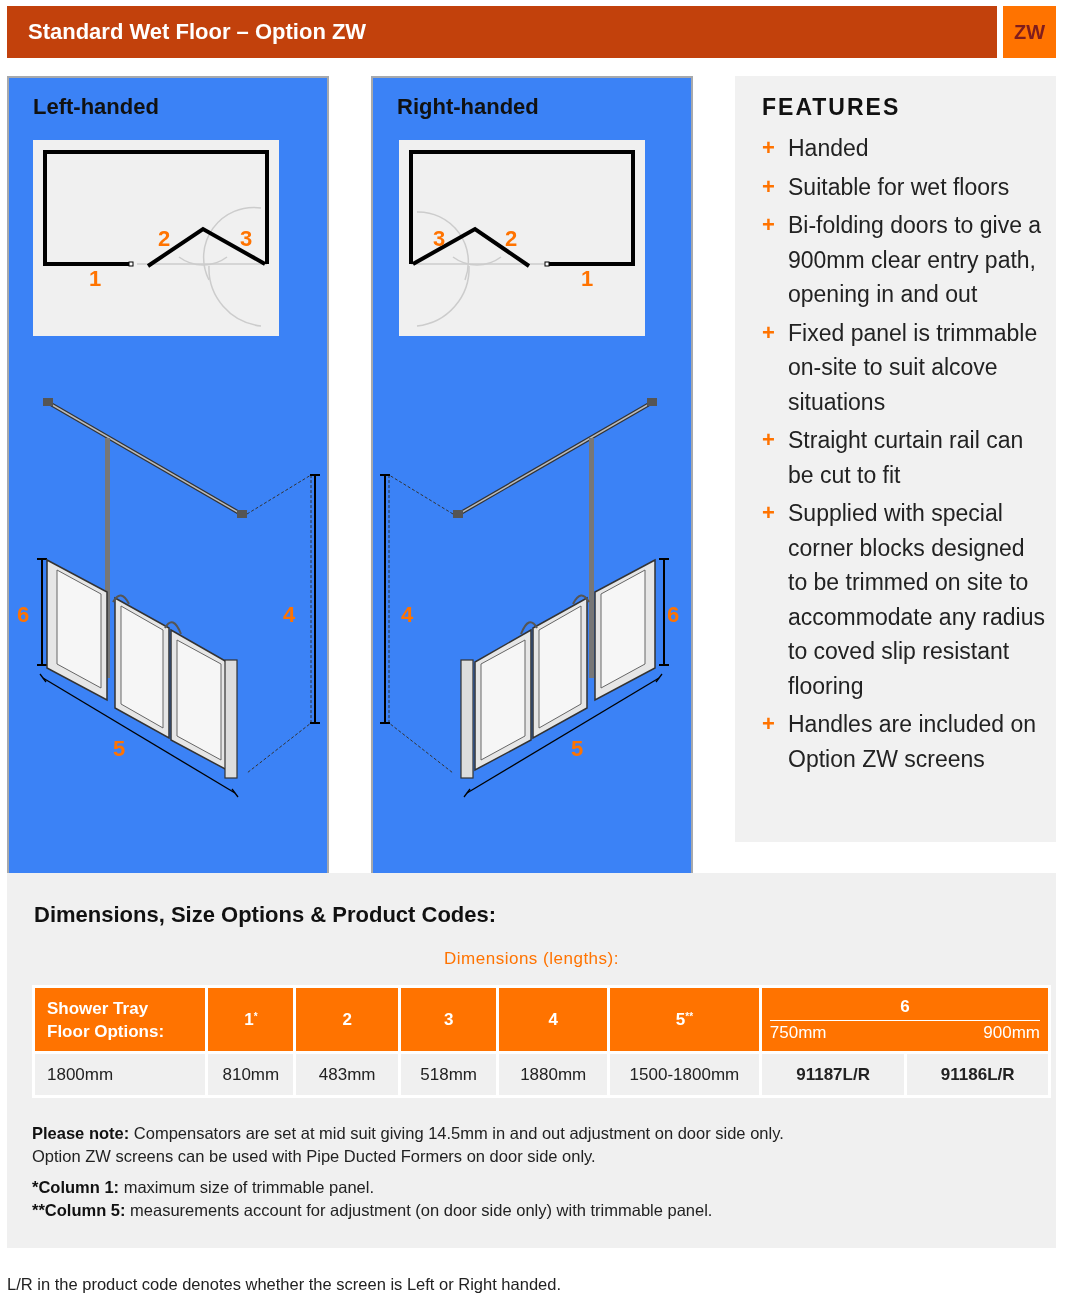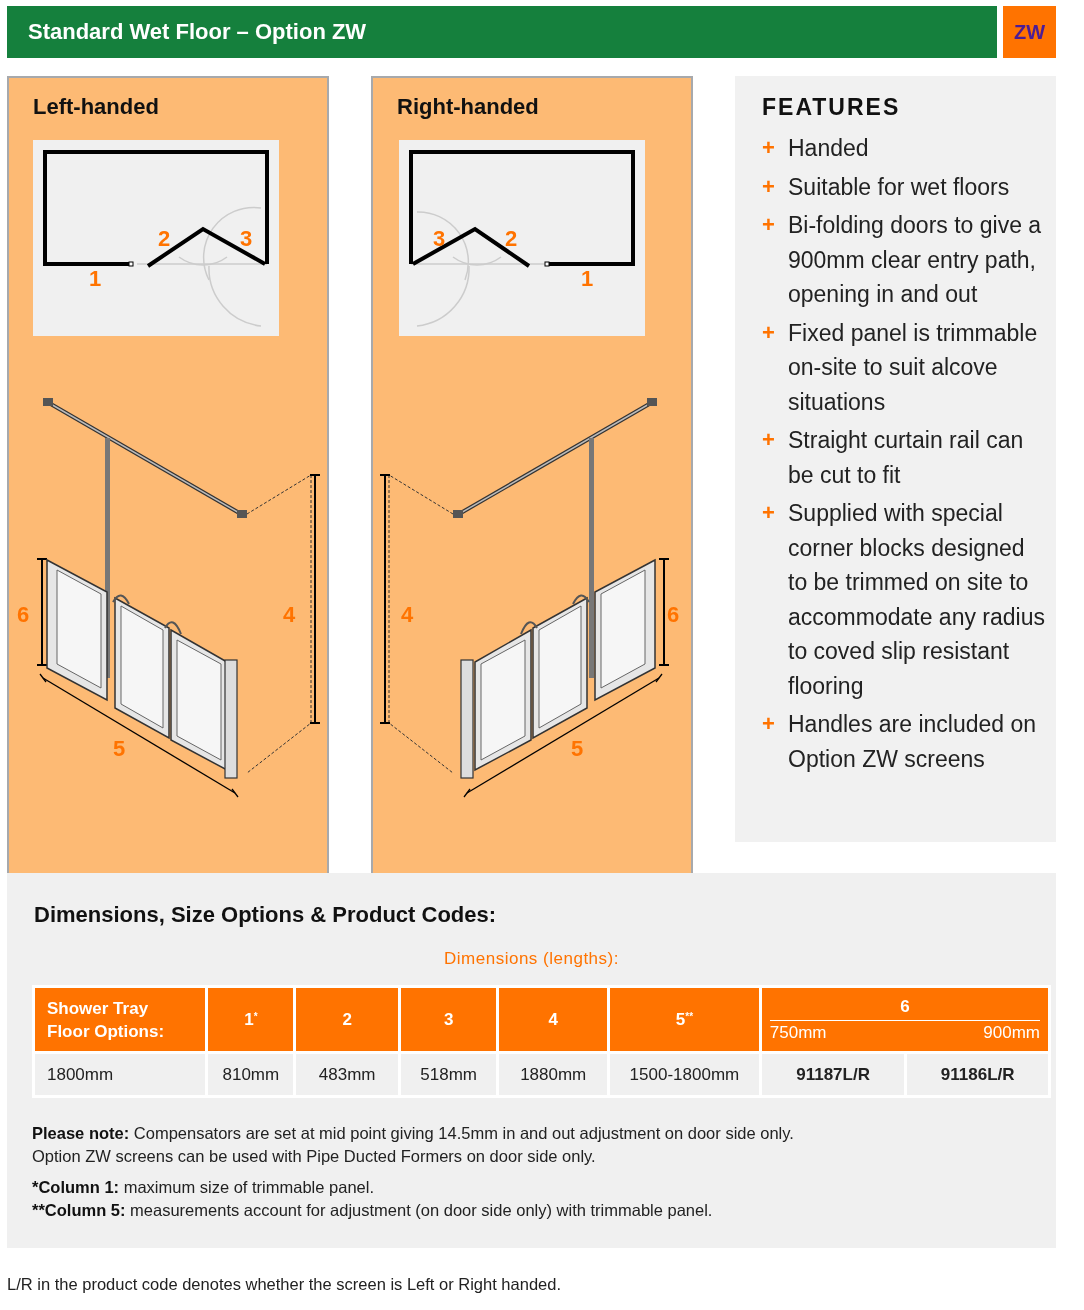--- a/index.html
+++ b/index.html
@@ -3,32 +3,32 @@
 <meta charset="utf-8">
 <style>
   * { box-sizing: border-box; margin: 0; padding: 0; }
   body {
     width: 1084px; height: 1310px; background: #ffffff;
     font-family: "Liberation Sans", "DejaVu Sans", sans-serif; color: #1a1a1a;
     position: relative; overflow: hidden;
   }
   .header-bar {
     position: absolute; left: 7px; top: 6px; width: 990px; height: 52px;
-    background: #15803d; color: #fff; font-size: 22px; font-weight: bold;
+    background: #c2410c; color: #fff; font-size: 22px; font-weight: bold;
     display: flex; align-items: center; padding-left: 21px;
     font-family: "Liberation Sans", sans-serif;
   }
   .header-code {
     position: absolute; left: 1003px; top: 6px; width: 53px; height: 52px;
-    background: #ff7300; color: #4c1d95; font-size: 20px; font-weight: bold;
+    background: #ff7300; color: #7f1d1d; font-size: 20px; font-weight: bold;
     display: flex; align-items: center; justify-content: center;
   }
   .diagram-panel {
     position: absolute; top: 76px; width: 322px; height: 892px;
-    border: 2px solid #a7a9ac; background: #fdba74;
+    border: 2px solid #a7a9ac; background: #3b82f6;
   }
   .diagram-panel.left { left: 7px; }
   .diagram-panel.right { left: 371px; }
   .panel-title {
     position: absolute; left: 24px; top: 16px; font-size: 22px; font-weight: bold; color: #111;
   }
   .plan-box {
     position: absolute; top: 62px; width: 246px; height: 196px; background: #f0f0f0;
   }
   .diagram-panel.left .plan-box { left: 24px; }
@@ -278,21 +278,21 @@
       <td>518mm</td>
       <td>1880mm</td>
       <td>1500-1800mm</td>
       <td class="code">91187L/R</td>
       <td class="code">91186L/R</td>
     </tr>
   </tbody>
     </table>
 
   <div class="note" style="top:251px;">
-    <b>Please note:</b><span> Compensators are set at mid point giving 14.5mm in and out adjustment on door side only.</span>
+    <b>Please note:</b><span> Compensators are set at mid suit giving 14.5mm in and out adjustment on door side only.</span>
   </div>
   <div class="note" style="top:274px;">Option ZW screens can be used with Pipe Ducted Formers on door side only.</div>
   <div class="note" style="top:305px;">
     <b>*Column 1:</b><span> maximum size of trimmable panel.</span>
   </div>
   <div class="note" style="top:328px;">
     <b>**Column 5:</b><span> measurements account for adjustment (on door side only) with trimmable panel.</span>
   </div>
 </div>
 

